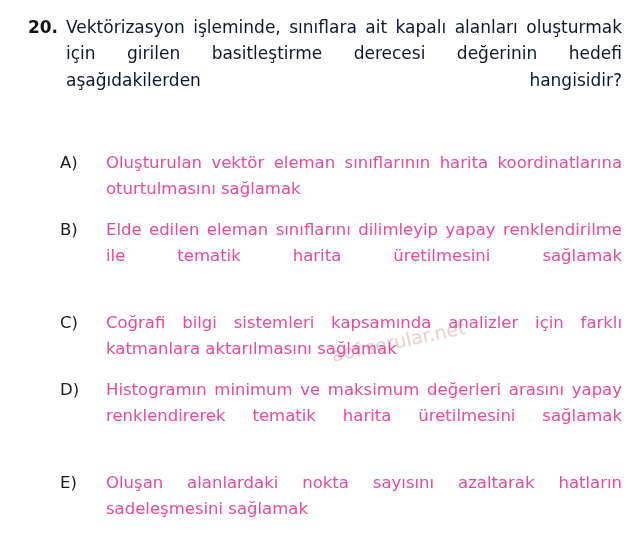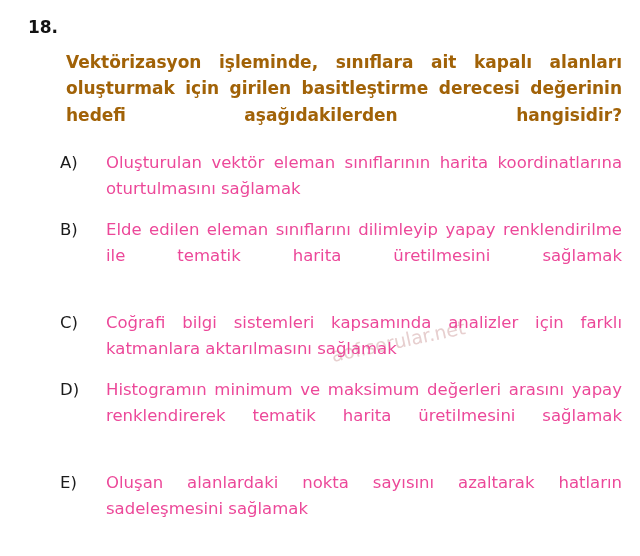--- a/index.html
+++ b/index.html
@@ -68,27 +68,26 @@
     padding-right: 8px;
     font-size: 17px;
     font-weight: bold;
     line-height: 1.55;
     color: #121212;
   }
 
   .q-text {
     flex: 1 1 auto;
     font-size: 17px;
-    font-weight: bold;
+    font-weight: normal;
     line-height: 1.55;
     text-align: justify;
     text-justify: inter-word;
-    color: #a16207;
+    color: #0f172a;
     padding-right: 2px;
-    margin-top: 35px;
   }
   .q-text::after {
     content: "";
     display: inline-block;
     width: 100%;
   }
 
   .options {
     position: absolute;
     left: 60px;
@@ -127,21 +126,21 @@
 </head>
 <body>
 
 <div class="page">
 
   <div class="side-watermark">aof.sorular.net</div>
   <div class="center-watermark">aof.sorular.net</div>
 
   <div class="question-block">
     <div class="question-row">
-      <div class="q-number">18.</div>
+      <div class="q-number">20.</div>
       <div class="q-text">Vektörizasyon işleminde, sınıflara ait kapalı alanları oluşturmak için girilen basitleştirme derecesi değerinin hedefi aşağıdakilerden hangisidir?</div>
     </div>
   </div>
 
   <div class="options">
 
     <div class="option">
       <div class="opt-letter">A)</div>
       <div class="opt-text">Oluşturulan vektör eleman sınıflarının harita koordinatlarına oturtulmasını sağlamak</div>
     </div>

